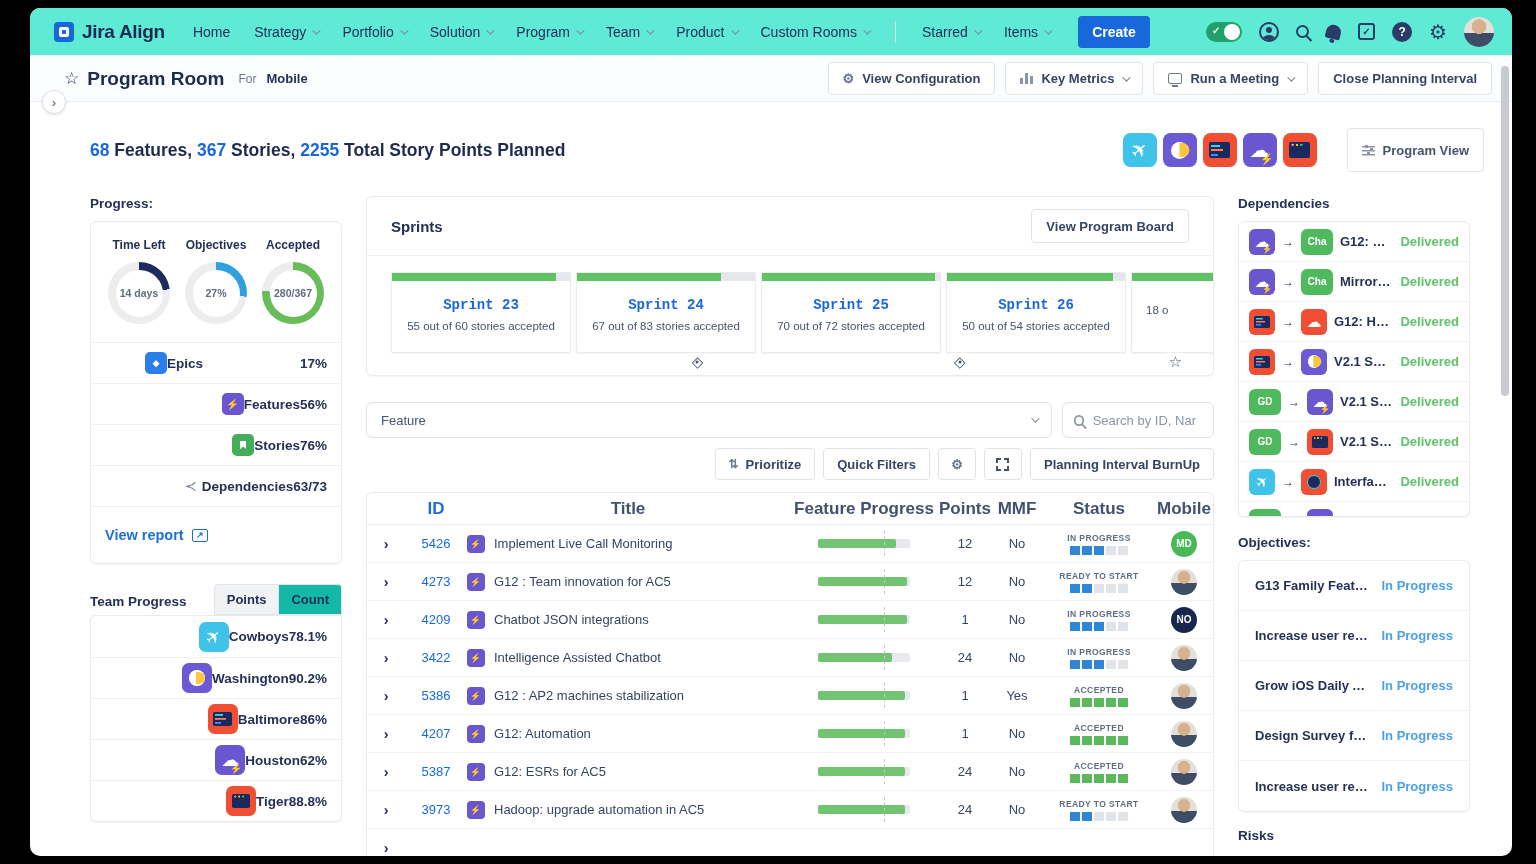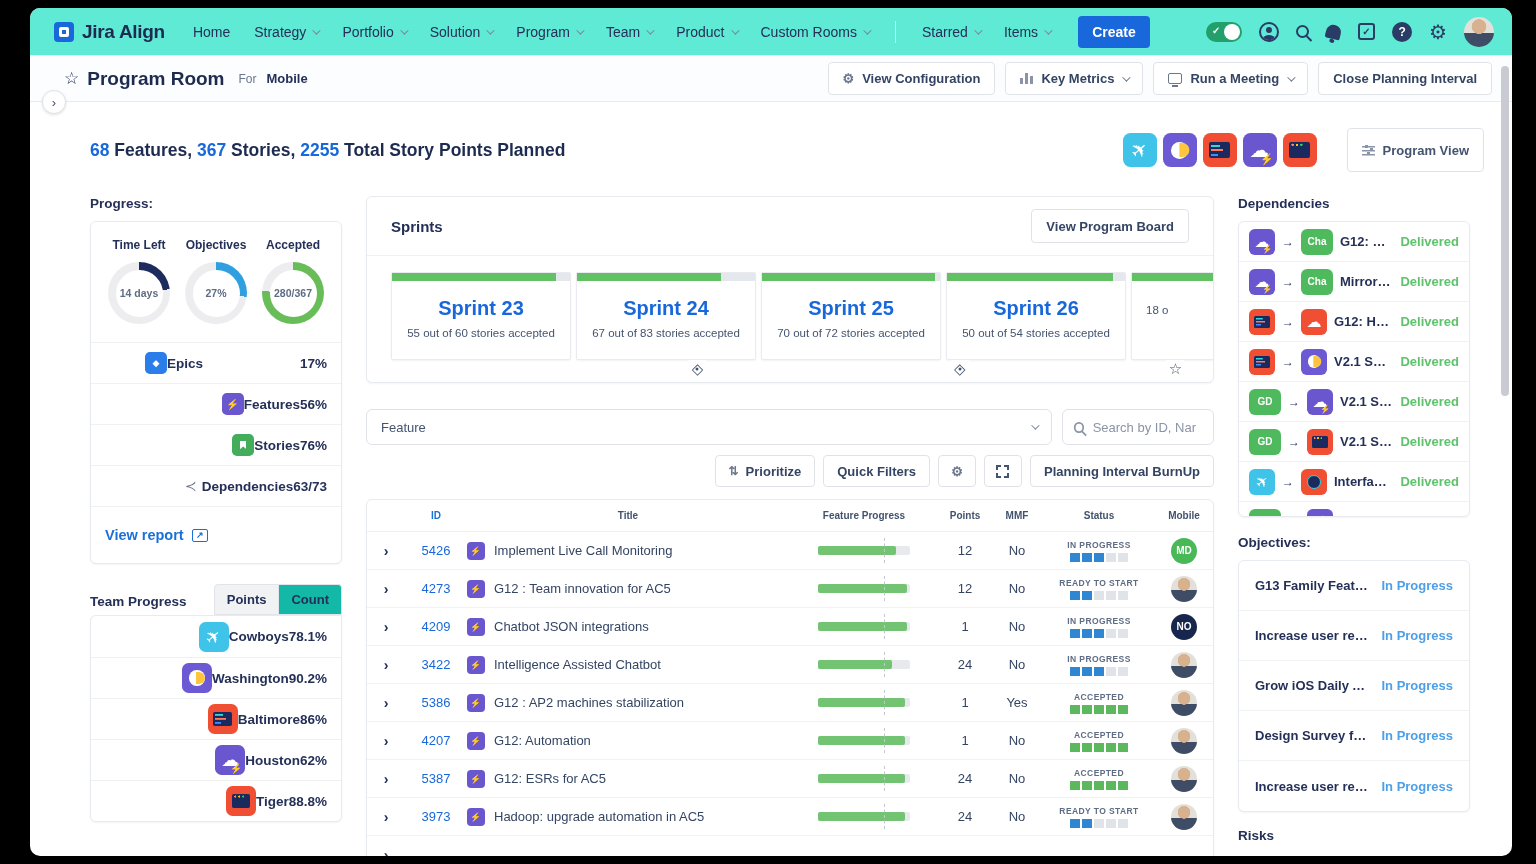--- a/index.html
+++ b/index.html
@@ -155,21 +155,21 @@
   .sprints-head { display:flex; align-items:center; padding:12px 24px; border-bottom:1px solid #eef0f4; }
   .sprints-title { font-size:15px; font-weight:700; color:#243058; }
   .vpb-btn { margin-left:auto; height:34px; background:#fff; border:1px solid #dfe3e8; border-radius:4px; padding:0 14px; font-size:13px; font-weight:600; color:#344563; cursor:pointer; font-family:inherit; }
   .sprints-strip { position:relative; display:flex; gap:5px; padding:16px 24px 22px; overflow:hidden; }
   .sprint-card { flex:0 0 180px; border:1px solid #e9ebf0; border-radius:2px; background:#fff; box-shadow:0 1px 2px rgba(9,30,66,.06); }
   .sprint-card.partial { flex:0 0 180px; }
   .sprint-bar { height:8px; background:#e4e7eb; overflow:hidden; }
   .sprint-bar i { display:block; height:100%; width:calc(var(--w,0)*1%); background:#62c162; }
   .sprint-body { padding:16px 8px 20px; text-align:center; }
   .sprint-body.left { text-align:left; padding-left:14px; }
-  .sprint-name { display:block; font-size:20px; font-weight:700; color:#1868db; text-decoration:none; margin-bottom:7px; cursor:pointer; }
+  .sprint-name { display:block; font-size:14px; font-weight:700; color:#1868db; text-decoration:none; margin-bottom:7px; cursor:pointer;font-family:Liberation Mono, monospace; }
   .sprint-sub { font-size:11.5px; color:#44546f; white-space:nowrap; }
   .milestone { position:absolute; bottom:4px; width:18px; height:18px; background:#fff; color:#44546f; font-size:15px; line-height:18px; text-align:center; }
   .milestone.diamond::after { content:""; position:absolute; left:50%; top:50%; width:3px; height:3px; border-radius:50%; background:#44546f; transform:translate(-50%,-50%); }
 
   
   .filter-row { display:flex; gap:10px; margin:26px 0 10px; }
   .select { flex:1; height:36px; border:1px solid #dfe3e8; border-radius:6px; display:flex; align-items:center; padding:0 14px; font-size:13px; color:#44546f; cursor:pointer; background:#fff; }
   .select .caret { margin-left:auto; }
   .searchbox { width:152px; height:36px; border:1px solid #dfe3e8; border-radius:6px; display:flex; align-items:center; gap:8px; padding:0 10px; background:#fff; }
   .searchbox .ico-search { border-color:#8a94a6; transform:scale(.85); }
@@ -186,21 +186,21 @@
       linear-gradient(#44546f 0 0) no-repeat 100% 0/5px 2px,
       linear-gradient(#44546f 0 0) no-repeat 100% 0/2px 5px,
       linear-gradient(#44546f 0 0) no-repeat 0 100%/5px 2px,
       linear-gradient(#44546f 0 0) no-repeat 0 100%/2px 5px,
       linear-gradient(#44546f 0 0) no-repeat 100% 100%/5px 2px,
       linear-gradient(#44546f 0 0) no-repeat 100% 100%/2px 5px; }
 
   
   .trow { display:grid; grid-template-columns:38px 62px 1fr 150px 52px 52px 112px 58px; align-items:center; }
   .thead { height:32px; border-bottom:1px solid #eef0f4; }
-  .thead span { font-size:10px; font-weight:600; color:#42526e; text-align:center; }
+  .thead span { font-size:17px; font-weight:600; color:#42526e; text-align:center; }
   .thead .c-id { color:#1b6fd8; }
   .tbody-row { height:38px; border-bottom:1px solid #f0f2f5; }
   .c-chev { text-align:center; font-size:14px; font-weight:700; color:#243058; cursor:pointer; }
   .c-idv { font-size:13px; color:#1868db; text-align:center; cursor:pointer; }
   .c-title { display:flex; align-items:center; gap:9px; min-width:0; }
   .c-title span.t { font-size:13px; color:#344563; white-space:nowrap; overflow:hidden; text-overflow:ellipsis; }
   .c-prog { display:flex; justify-content:center; }
   .pbar { width:92px; height:9px; border-radius:2px; background:#e7e9ed; position:relative; }
   .pbar i { display:block; height:100%; width:calc(var(--w,0)*1%); background:#72c472; border-radius:2px; }
   .pbar::after { content:""; position:absolute; left:66px; top:-8px; height:25px; border-left:1px dashed #c2c7d0; }

